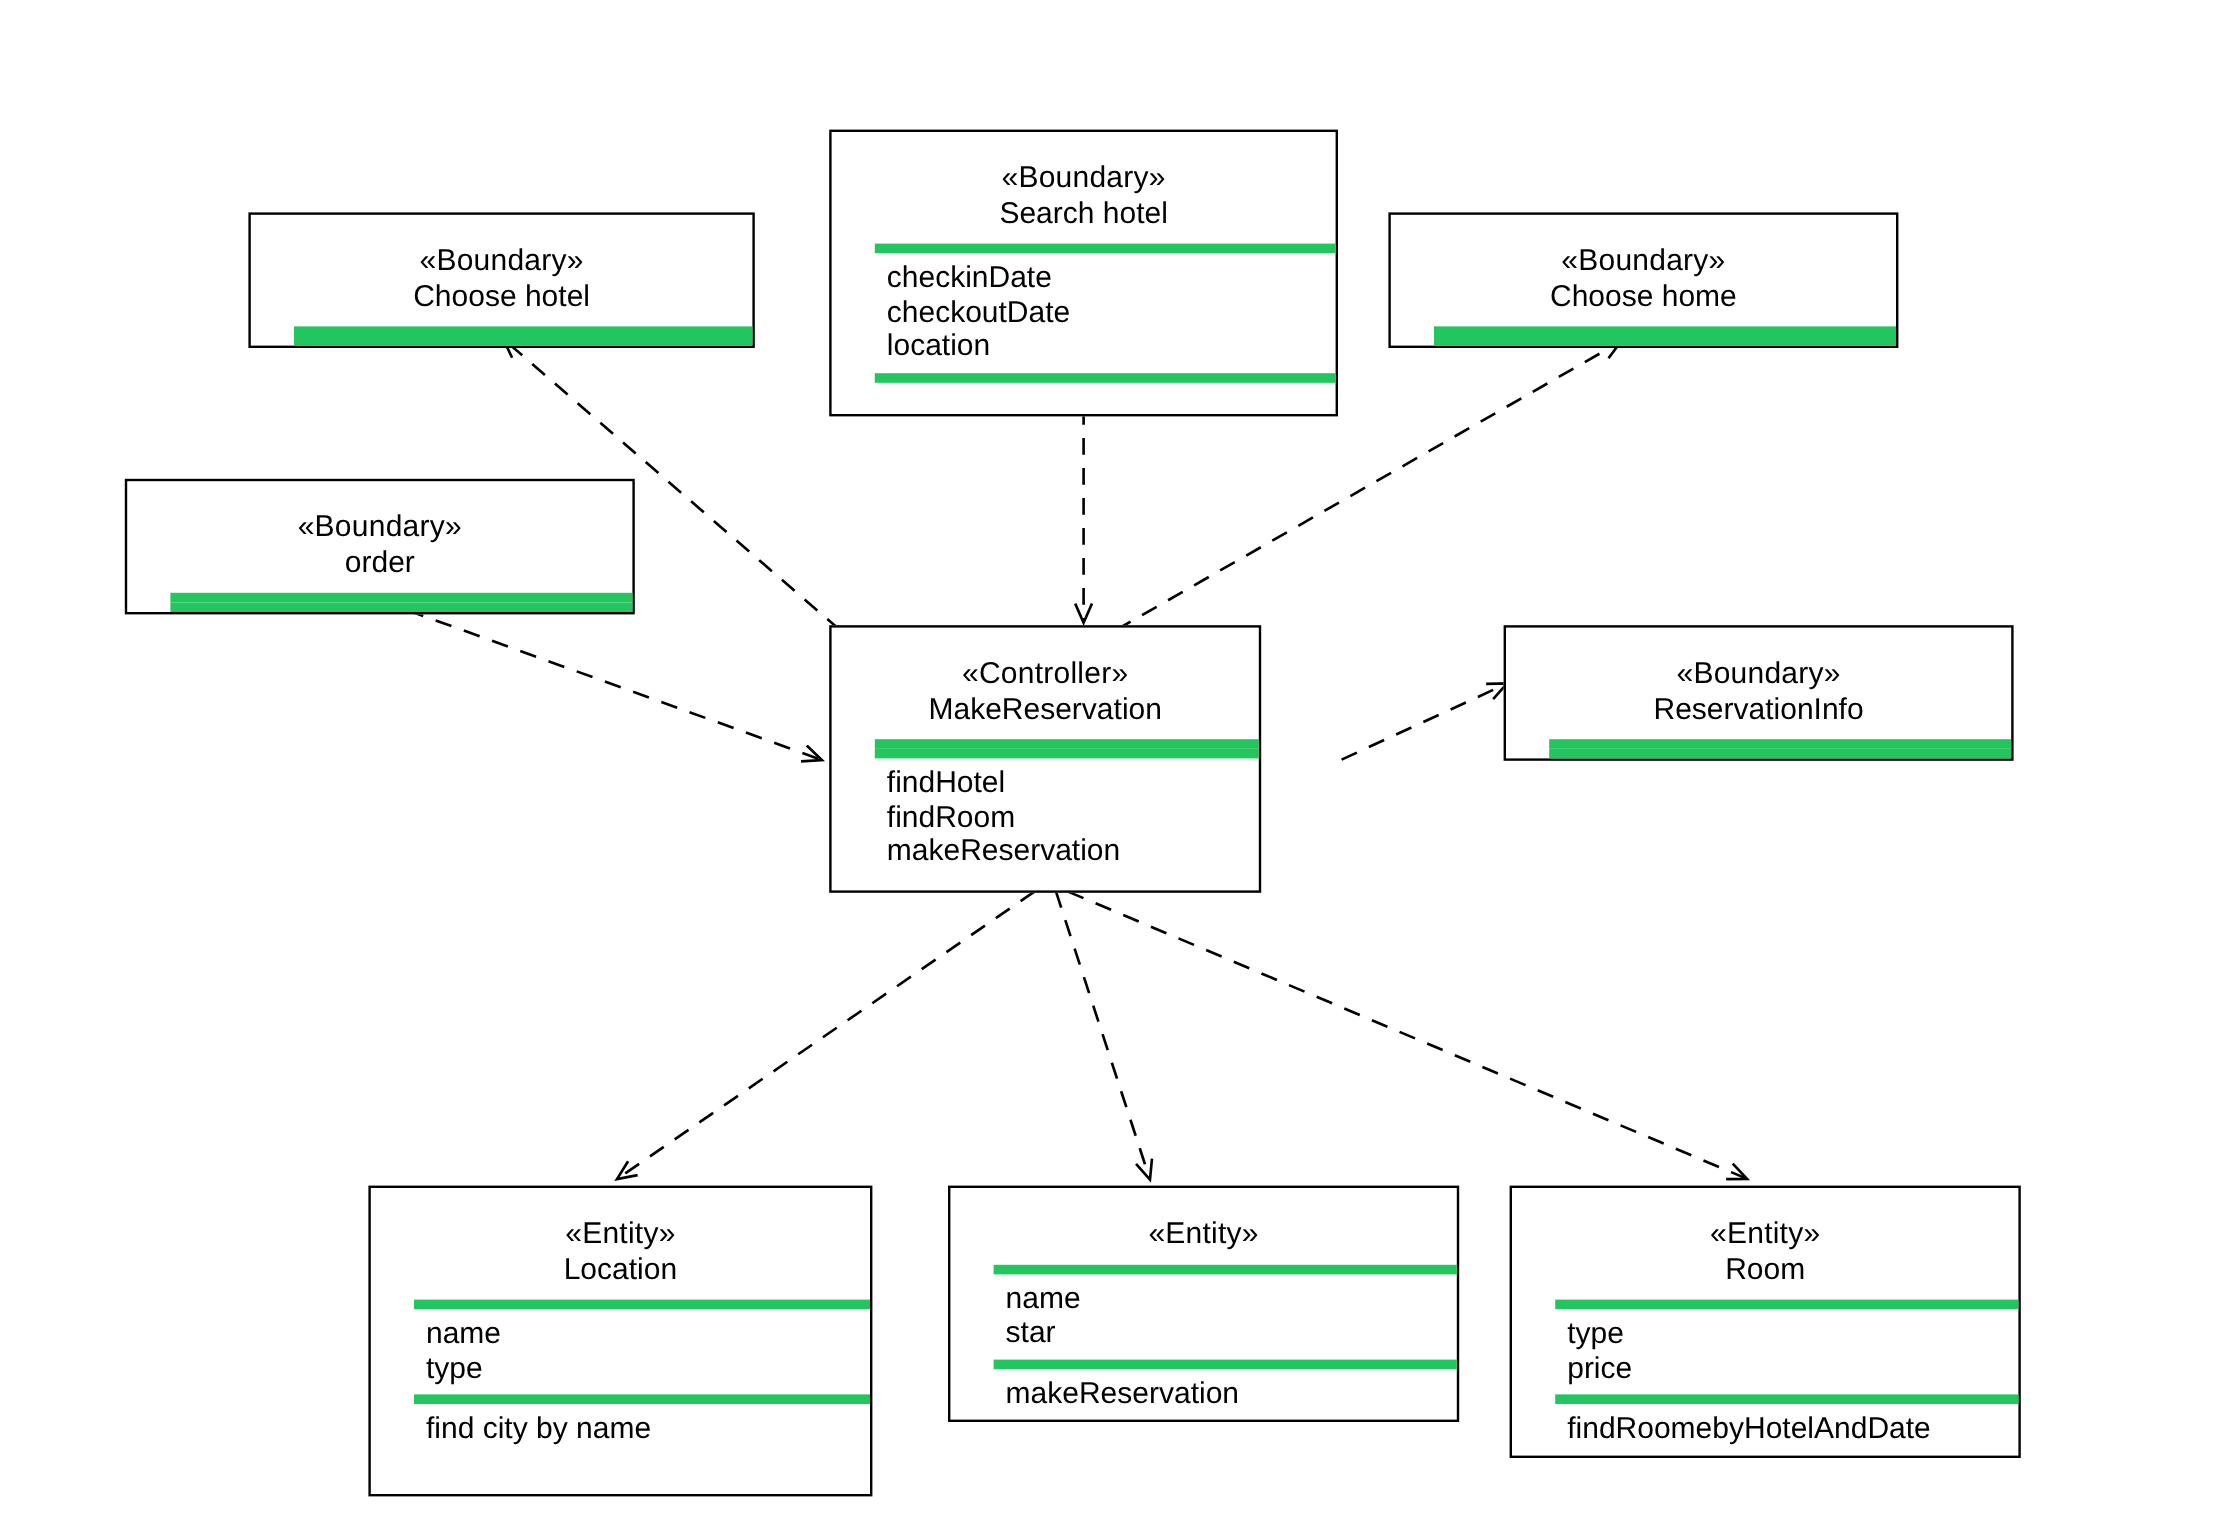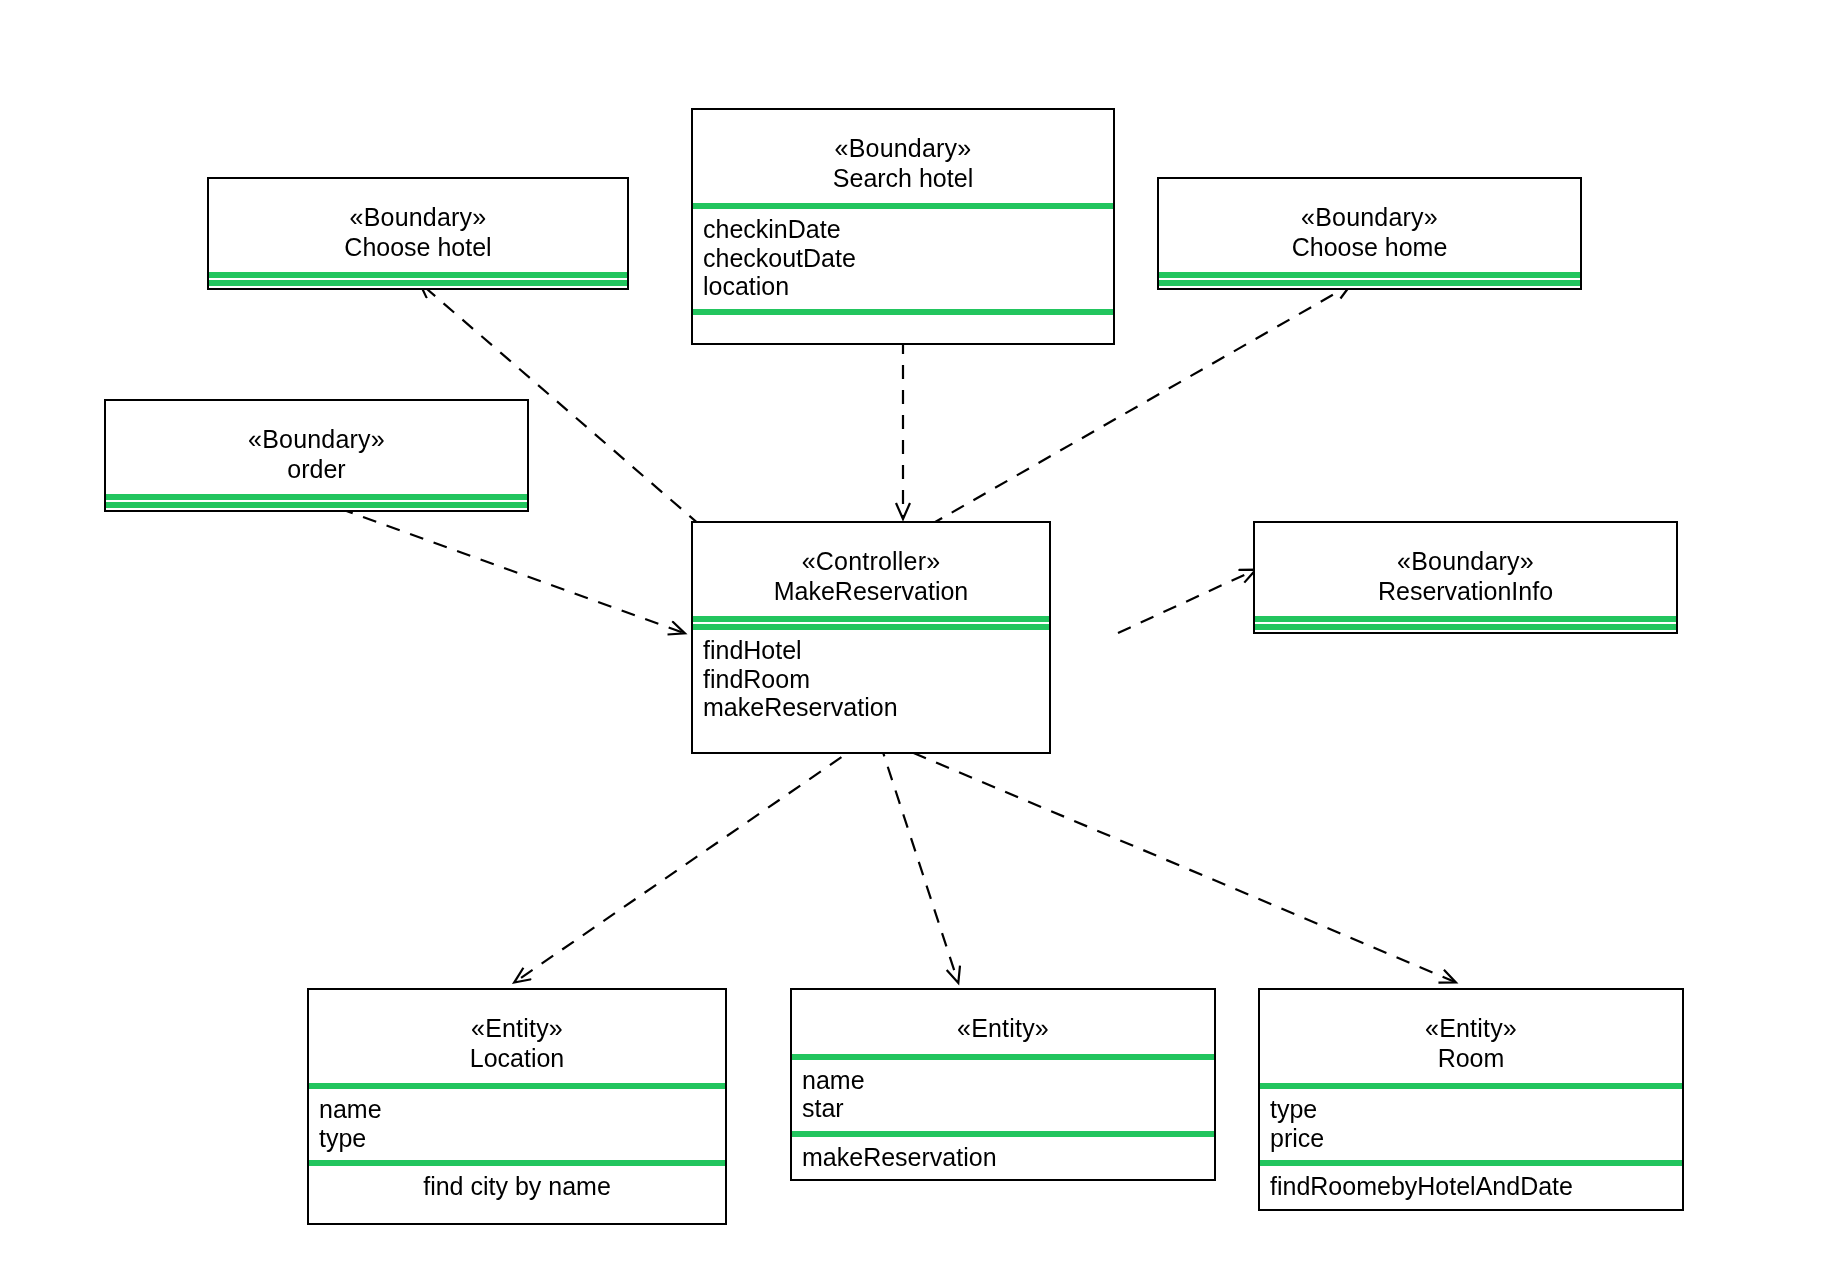--- a/index.html
+++ b/index.html
@@ -32,21 +32,22 @@
     background: #ffffff;
     box-sizing: border-box;
     display: flex;
     flex-direction: column;
   }
   .compartment {
     box-sizing: border-box;
     padding: 6px 10px 8px 10px;
   }
   .compartment + .compartment {
-    border-top: 6px solid #22c55e;
+    border-top: 8px solid #22c55e;
+    margin-left: 36px;
   }
   .head {
     text-align: center;
     line-height: 1.18;
     padding-top: 24px;
     padding-bottom: 10px;
   }
   .stereotype {
     font-size: 25px;
     letter-spacing: 0.2px;
@@ -139,21 +140,21 @@
     <div class="compartment thin"></div>
     <div class="compartment thin"></div>
   </div>
 
   <div class="uml-box" style="left:691px; top:521px; width:360px;">
     <div class="compartment head">
       <div class="stereotype">«Controller»</div>
       <div class="cls-name">MakeReservation</div>
     </div>
     <div class="compartment thin"></div>
-    <div class="compartment members" style="padding-bottom:30px;">
+    <div class="compartment members" style="padding-bottom:18px;">
       <div class="member">findHotel</div>
       <div class="member">findRoom</div>
       <div class="member">makeReservation</div>
     </div>
   </div>
 
   <div class="uml-box" style="left:1253px; top:521px; width:425px;">
     <div class="compartment head">
       <div class="stereotype">«Boundary»</div>
       <div class="cls-name">ReservationInfo</div>
@@ -164,21 +165,21 @@
 
   <div class="uml-box" style="left:307px; top:988px; width:420px;">
     <div class="compartment head">
       <div class="stereotype">«Entity»</div>
       <div class="cls-name">Location</div>
     </div>
     <div class="compartment members">
       <div class="member">name</div>
       <div class="member">type</div>
     </div>
-    <div class="compartment members" style="padding-bottom:22px;text-align:center;">
+    <div class="compartment members" style="padding-bottom:40px;">
       <div class="member">find city by name</div>
     </div>
   </div>
 
   <div class="uml-box" style="left:790px; top:988px; width:426px;">
     <div class="compartment head">
       <div class="stereotype">«Entity»</div>
     </div>
     <div class="compartment members">
       <div class="member">name</div>

